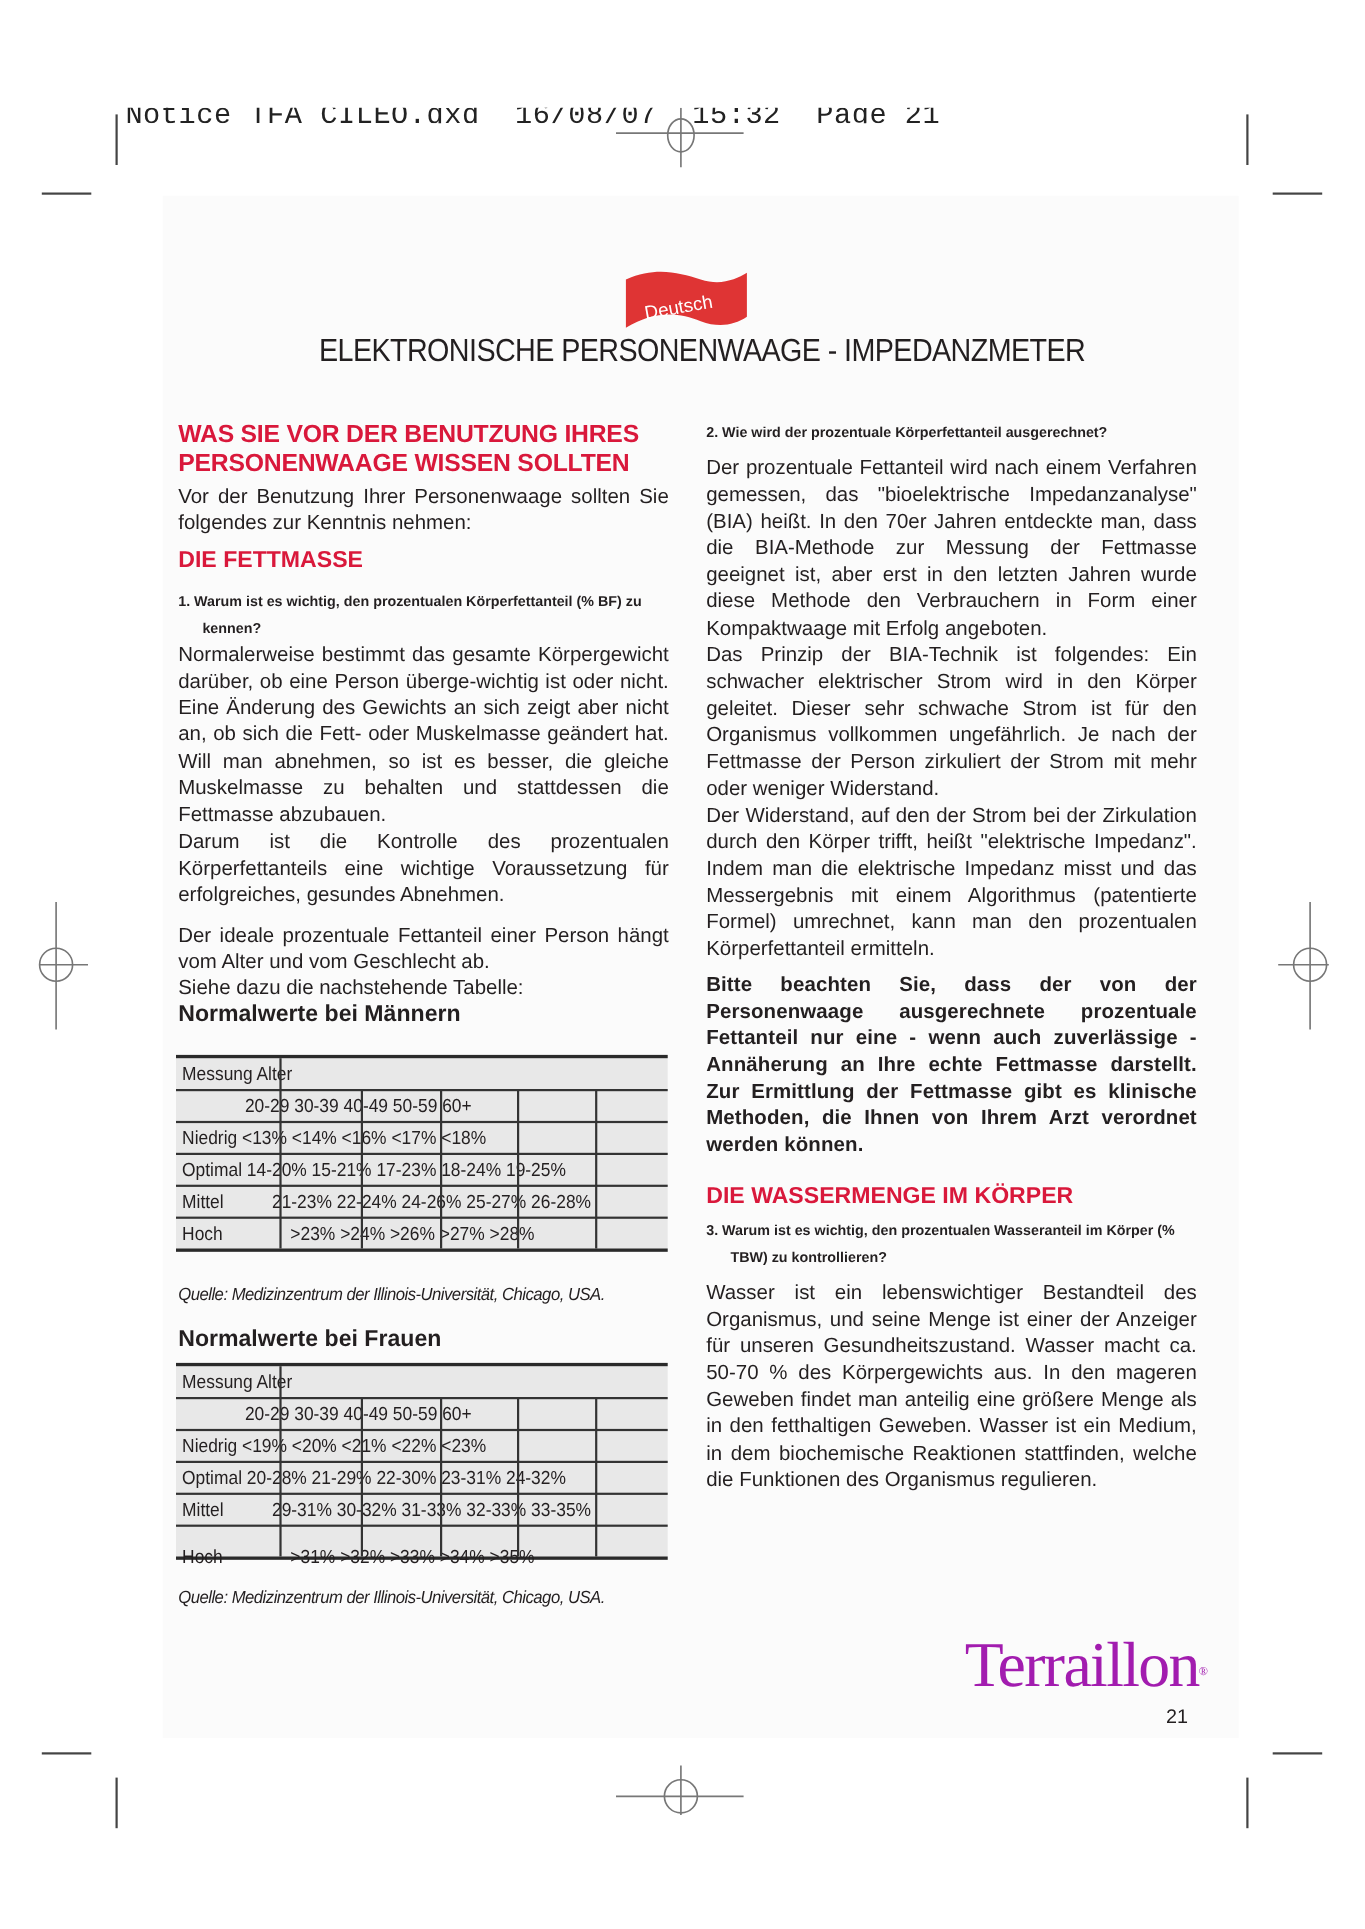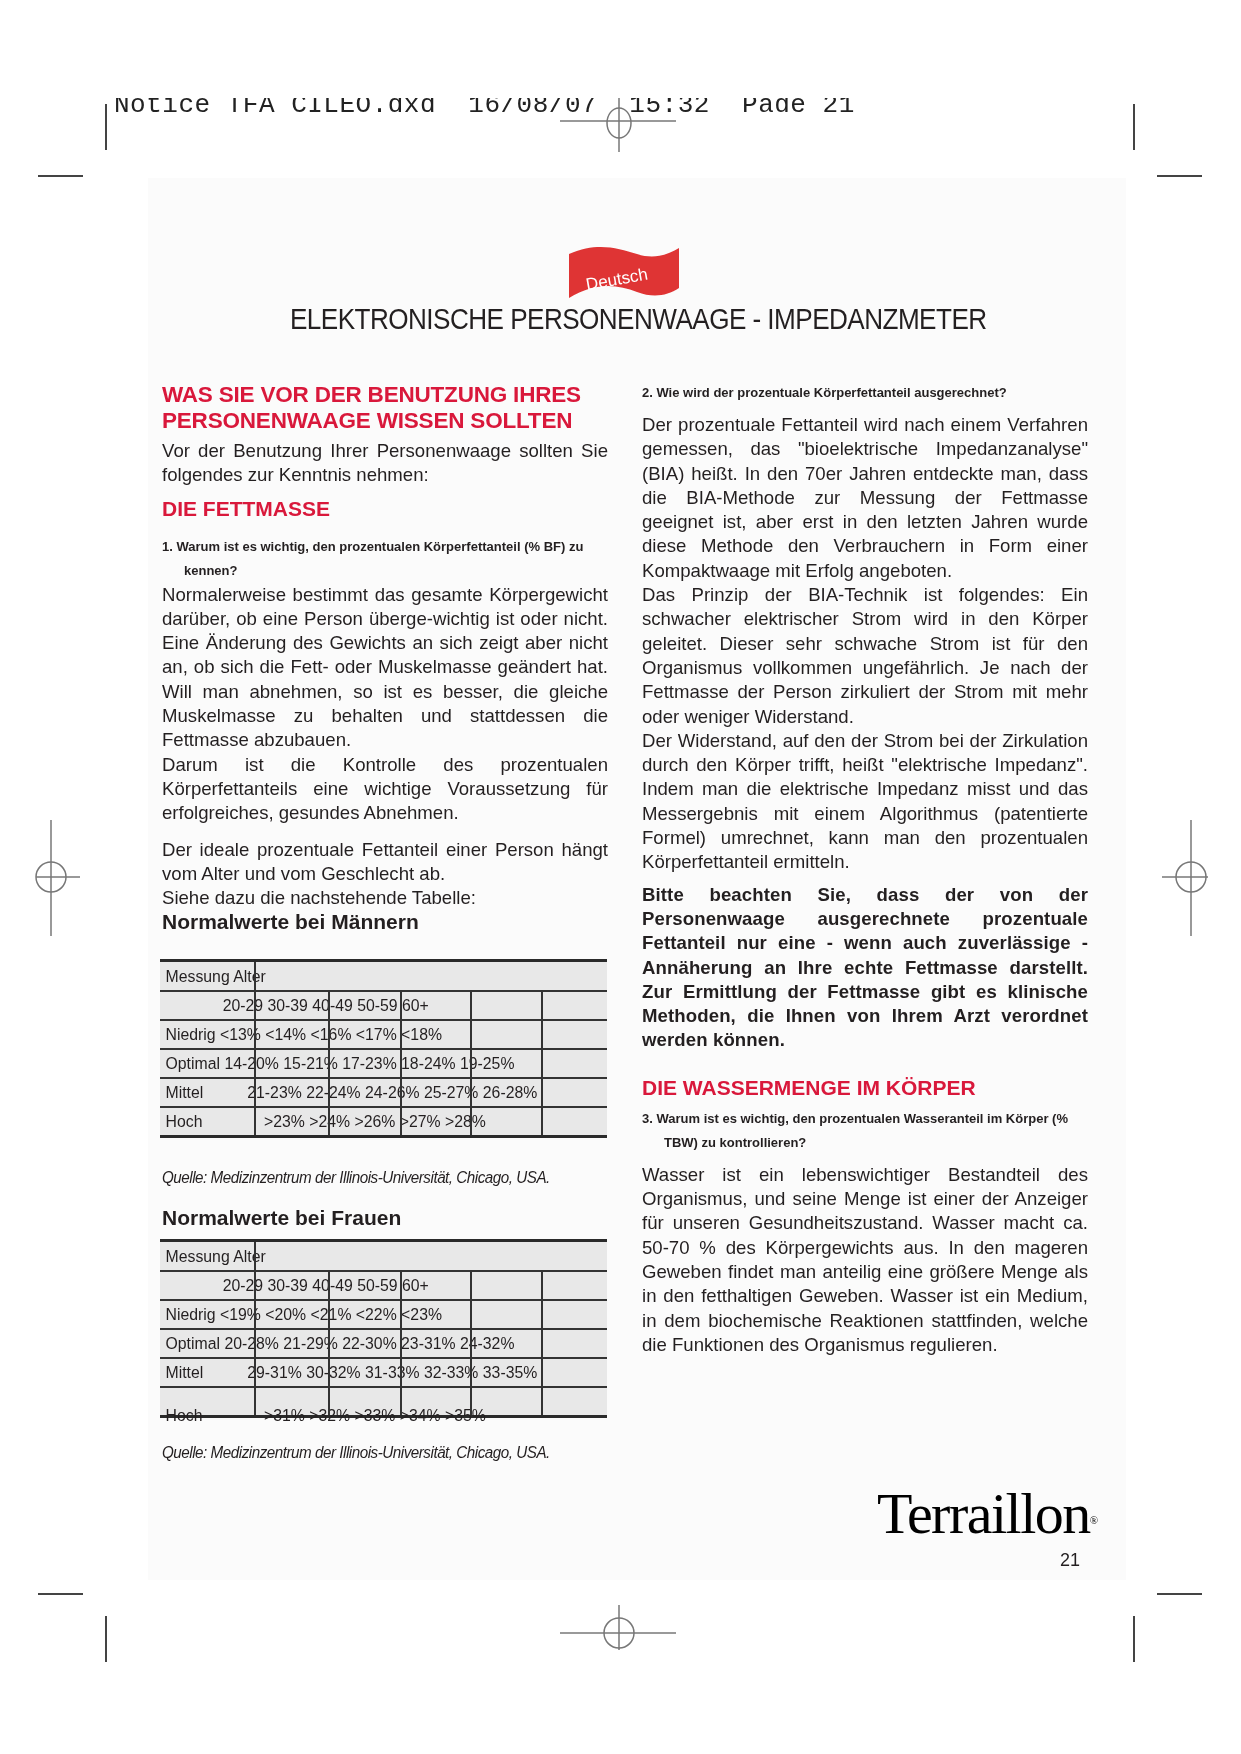--- a/index.html
+++ b/index.html
@@ -41,21 +41,21 @@
 
   .table-wrap { position: absolute; left: 160px; width: 381px; }
   .t-table { position: relative; width: 447px; height: 179px; background: #e8e8e8; border-top: 3px solid #2a2a2a; border-bottom: 3px solid #2a2a2a; box-sizing: border-box; }
   .t-row { position: absolute; left: 0; width: 447px; height: 29px; box-sizing: border-box; font-size: 17.2px; line-height: 29px; white-space: pre; transform-origin: left; }
   .t-row span { display: inline-block; transform: scaleX(0.92); transform-origin: left center; padding-left: 6px; }
   .t-hline { position: absolute; left: 0; width: 447px; height: 1.5px; background: #333; }
   .t-vline { position: absolute; width: 1.5px; background: #333; }
   .source { position: absolute; font-size: 16px; font-style: italic; color: #231f20; letter-spacing: -0.5px; white-space: nowrap; }
   .source span { display: inline-block; transform: scaleX(0.95); transform-origin: left; }
 
-  .logo { position: absolute; left: 877px; top: 1484px; font-family: "Liberation Serif", serif; font-size: 58px; color: #000000; letter-spacing: -1.5px; line-height: 60px; }
+  .logo { position: absolute; left: 877px; top: 1484px; font-family: "Liberation Serif", serif; font-size: 58px; color: #a21caf; letter-spacing: -1.5px; line-height: 60px; }
   .logo sup { font-size: 11px; vertical-align: top; position: relative; top: 6px; letter-spacing: 0; }
   .page-num { position: absolute; left: 1060px; top: 1550px; font-size: 18px; color: #231f20; }
 </style>
 </head>
 <body>
 
 <div class="page-bg"></div>
 
 <div class="slug"><span>Notice TFA CILEO.qxd</span>  <span>16/08/07</span>  <span>15:32</span>  <span>Page 21</span></div>
 

